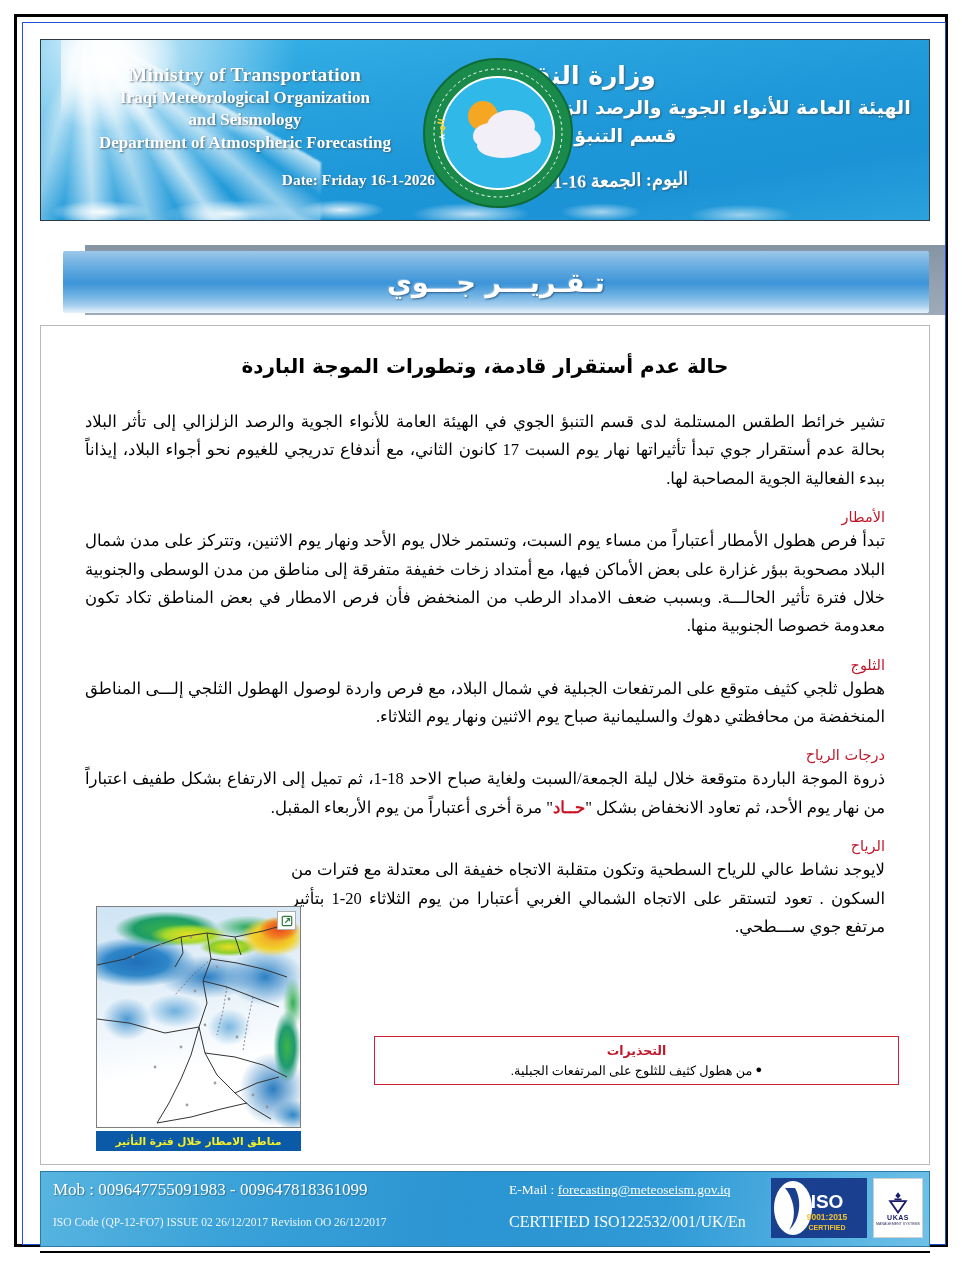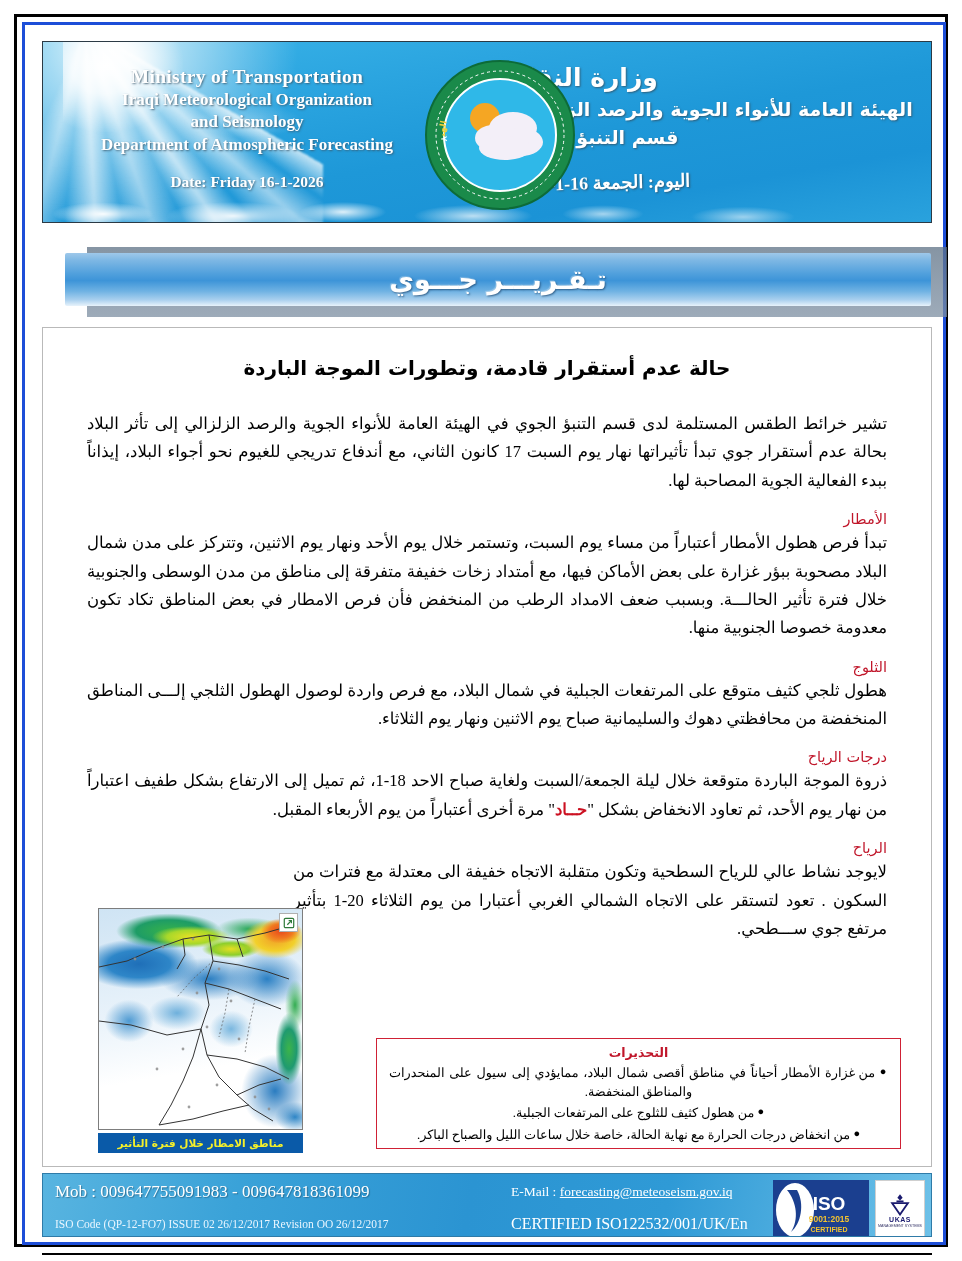--- a/index.html
+++ b/index.html
@@ -21,21 +21,21 @@
     top: 14px;
     width: 934px;
     height: 1233px;
     border: 3px solid #000000;
     background: #ffffff;
   }
   .page-inner {
     position: absolute;
     left: 5px; top: 5px;
     width: 924px; height: 1223px;
-    border: 3px solid #1d4ed8;
+    border: 1px solid #1d4ed8;
     background: #ffffff;
     padding: 0;
   }
 
   
   .header-banner {
     position: absolute;
     left: 17px;
     top: 16px;
     width: 890px;
@@ -97,20 +97,21 @@
     text-shadow: 1px 1px 2px rgba(60,90,110,0.85);
     line-height: 1.30;
   }
   .header-en .l1 { font-size: 19.5px; letter-spacing: .3px; }
   .header-en .l2 { font-size: 17px; }
   .header-en .l3 { font-size: 17px; }
   .header-en .l4 { font-size: 17px; }
   .header-en .date {
     font-size: 15.5px;
     margin-top: 16px;
+    text-align: right;
   }
 
   .header-ar {
     position: absolute;
     right: 18px; top: 18px;
     width: 400px;
     text-align: left;
     direction: rtl;
     color: #ffffff;
     font-family: "DejaVu Sans", sans-serif;
@@ -141,21 +142,21 @@
     position: absolute;
     left: 62px; top: 222px;
     width: 860px; height: 70px;
     background: linear-gradient(180deg, #5d7185 0%, #7d8fa2 100%);
     opacity: .75;
     clip-path: polygon(0 0, 100% 0, 100% 100%, 0 100%);
   }
   .title-banner {
     position: absolute;
     left: 40px; top: 228px;
-    width: 866px; height: 53px;
+    width: 866px; height: 62px;
     background: linear-gradient(180deg,
       #9ec8ea 0%, #7db7e4 14%, #4f9fdc 40%, #3d94d8 52%,
       #6fb2e3 72%, #a8cfee 88%, #e8f3fb 100%);
     border-radius: 2px;
     display: flex;
     align-items: center;
     justify-content: center;
   }
   .title-banner .txt {
     font-family: "DejaVu Sans", sans-serif;
@@ -310,21 +311,21 @@
   }
   .warn-list li.two-line { text-align: justify; text-align-last: center; }
   .bullet { font-size: 11px; vertical-align: 2px; }
 
   
   .footer {
     position: absolute;
     left: 17px;
     top: 1148px;
     width: 890px;
-    height: 64px;
+    height: 76px;
     background: linear-gradient(100deg, #58b4e0 0%, #3aa2d8 22%, #2b94d2 48%, #2f9ad6 70%, #6ec1e8 100%);
     border: 1px solid #2f7ba8;
     direction: ltr;
     overflow: hidden;
   }
   .footer .mob {
     position: absolute; left: 12px; top: 8px;
     font-family: "Liberation Serif", serif;
     font-size: 17px; color: #ffffff;
     text-shadow: 1px 1px 1px rgba(30,80,110,.6);
@@ -500,26 +501,22 @@
               <path d="M6.6 4.2 L9.8 4.2 L9.8 7.4" stroke="#2f7a3a" stroke-width="1.4" fill="none"></path>
             </svg>
           </div>
         </div>
         <div class="map-caption">مناطق الامطار خلال فترة التأثير</div>
       </div>
 
       <div class="warn-box">
         <div class="warn-title">التحذيرات</div>
         <ul class="warn-list">
-          <li class="two-line"><span class="bullet">●</span>
-            <span>من غزارة الأمطار أحياناً في مناطق أقصى شمال البلاد، ممايؤدي إلى سيول على المنحدرات والمناطق المنخفضة.</span></li>
           <li><span class="bullet">●</span>
             <span>من هطول كثيف للثلوج على المرتفعات الجبلية.</span></li>
-          <li><span class="bullet">●</span>
-            <span>من انخفاض درجات الحرارة مع نهاية الحالة، خاصة خلال ساعات الليل والصباح الباكر.</span></li>
         </ul>
       </div>
 
     </div>
 
     <div class="footer">
       <div class="mob">Mob : 009647755091983 - 009647818361099</div>
       <div class="iso-code">ISO  Code (QP-12-FO7)   ISSUE 02   26/12/2017 Revision   OO   26/12/2017</div>
       <div class="email"><span>E-Mail :</span>
         <span class="addr">forecasting@meteoseism.gov.iq</span></div>

